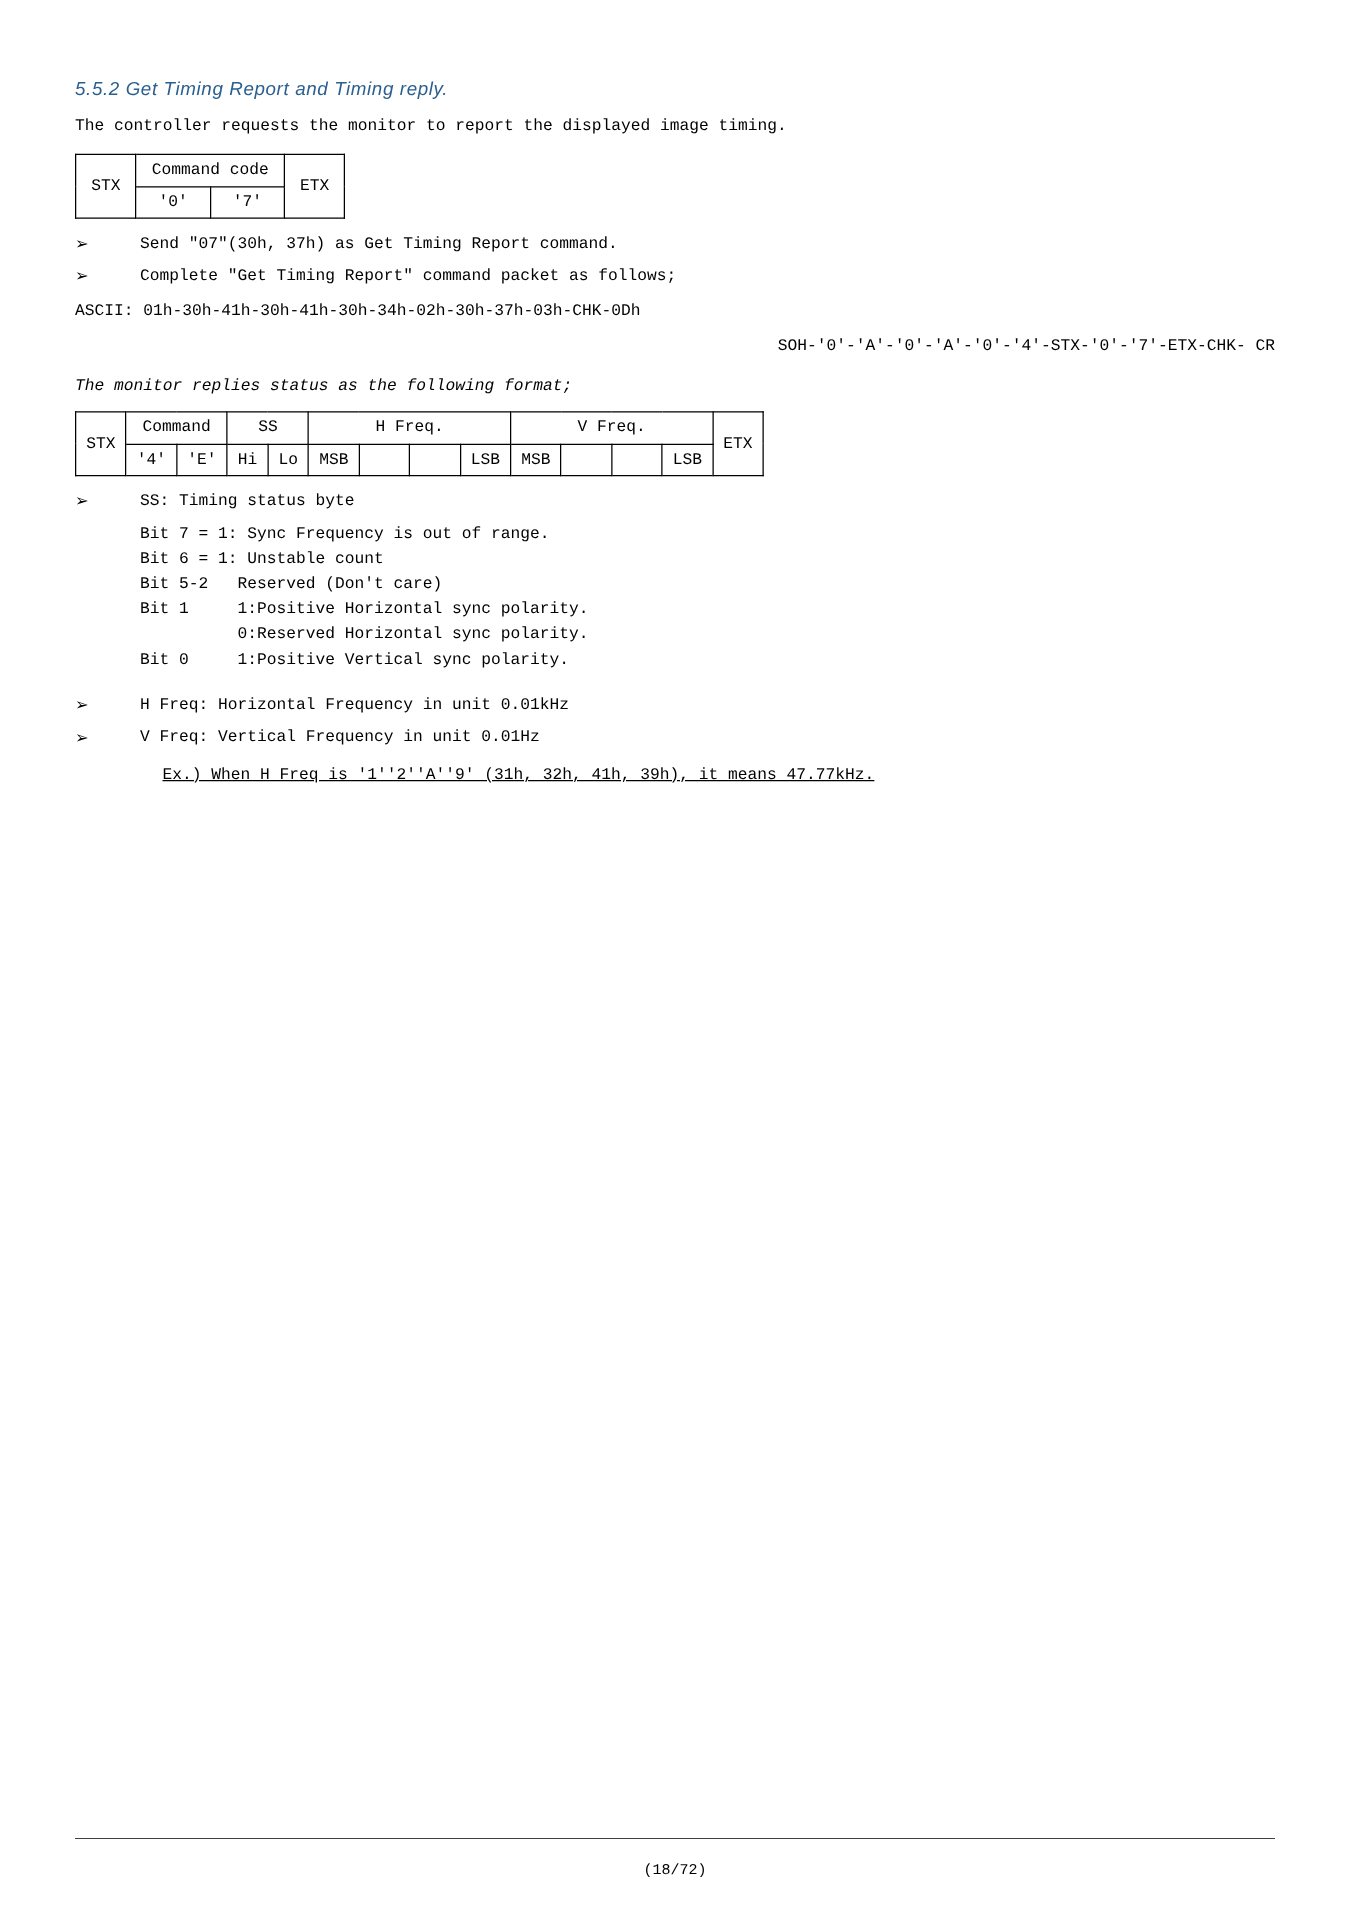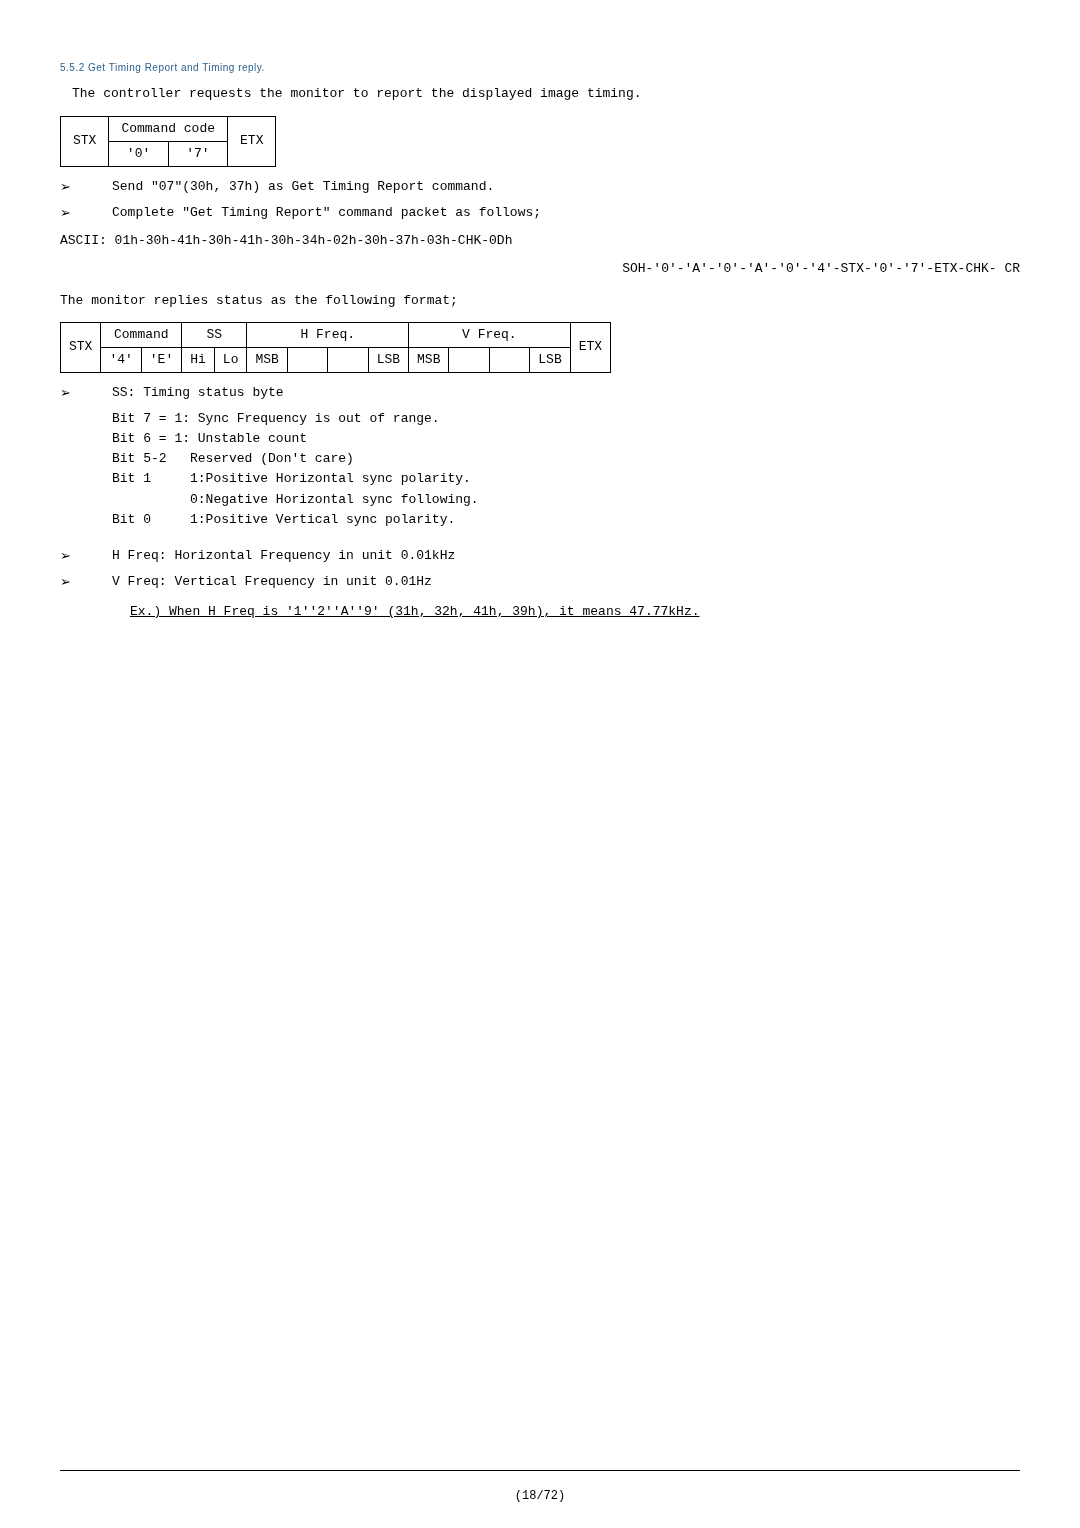--- a/index.html
+++ b/index.html
@@ -9,27 +9,28 @@
     background: #fff;
     margin: 0;
     padding: 50px 60px;
     width: 1080px;
     box-sizing: border-box;
     line-height: 1.55;
   }
   h2 {
     font-family: Arial, sans-serif;
     color: #2A5F8F;
-    font-size: 10px;
+    font-size: 15px;
     font-weight: normal;
     margin: 10px 0 8px 0;
     letter-spacing: 0.5px;
+    font-style: italic;
   }
   .intro {
-    margin: 0 0 12px 12px;
+    margin: 0 0 12px 0;
   }
   table {
     border-collapse: collapse;
     margin: 6px 0 10px 0;
   }
   td, th {
     border: 1px solid #000;
     padding: 2px 12px;
     font-weight: normal;
     text-align: center;
@@ -51,20 +52,21 @@
   }
   .ascii-line {
     margin: 8px 0 8px 0;
   }
   .indent-line {
     margin: 8px 0 12px 52px;
     text-align: right;
   }
   .sentence {
     margin: 10px 0;
+    font-style: italic;
   }
   .bit-block {
     margin: 6px 0 10px 0;
   }
   .bit-line {
     margin: 0;
     white-space: pre;
   }
   .ex-line {
     margin: 10px 0 0 70px;
@@ -157,21 +159,21 @@
 
 <div class="bullet-row">
   <span class="bullet">➢</span>
   <div class="bullet-content">
     <div>SS: Timing status byte</div>
     <div class="bit-block">
       <div class="bit-line">Bit 7 = 1: Sync Frequency is out of range.</div>
       <div class="bit-line">Bit 6 = 1: Unstable count</div>
       <div class="bit-line">Bit 5-2   Reserved (Don't care)</div>
       <div class="bit-line">Bit 1     1:Positive Horizontal sync polarity.</div>
-      <div class="bit-line">          0:Negative Horizontal sync following.</div>
+      <div class="bit-line">          0:Reserved Horizontal sync polarity.</div>
       <div class="bit-line">Bit 0     1:Positive Vertical sync polarity.</div>
     </div>
   </div>
 </div>
 
 <div class="bullet-row">
   <span class="bullet">➢</span>
   <span class="bullet-content">H Freq: Horizontal Frequency in unit 0.01kHz</span>
 </div>
 

